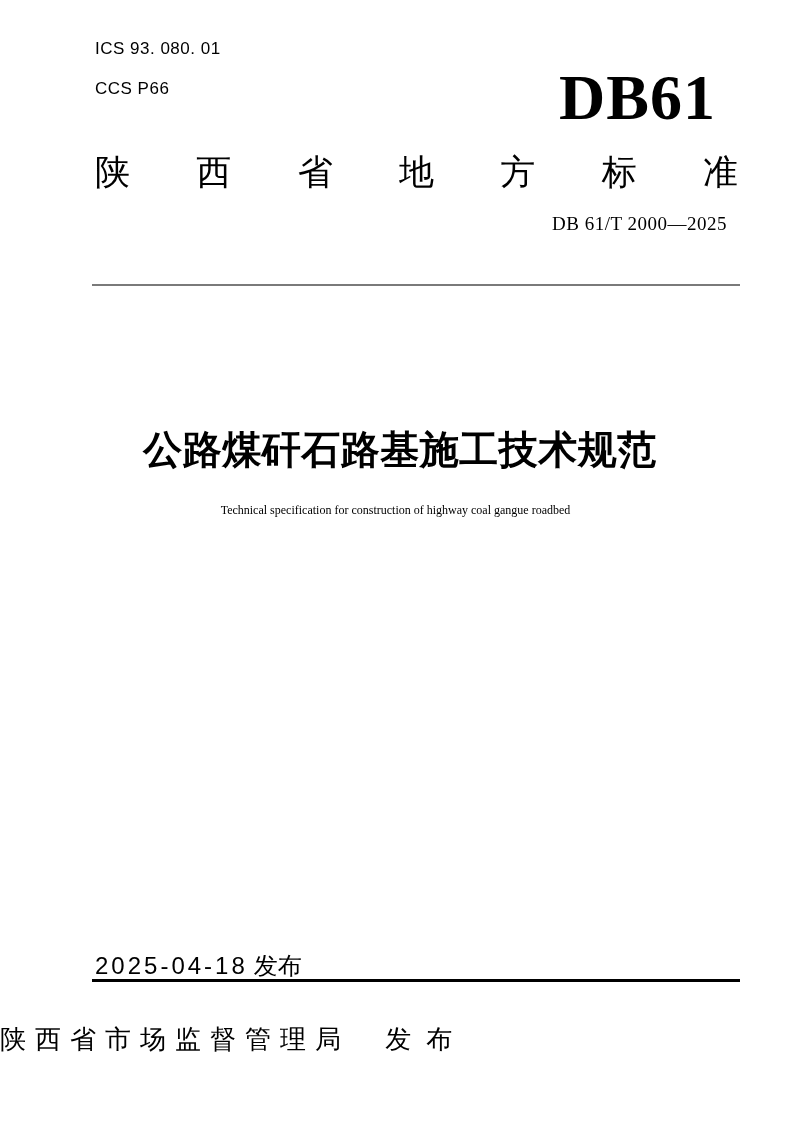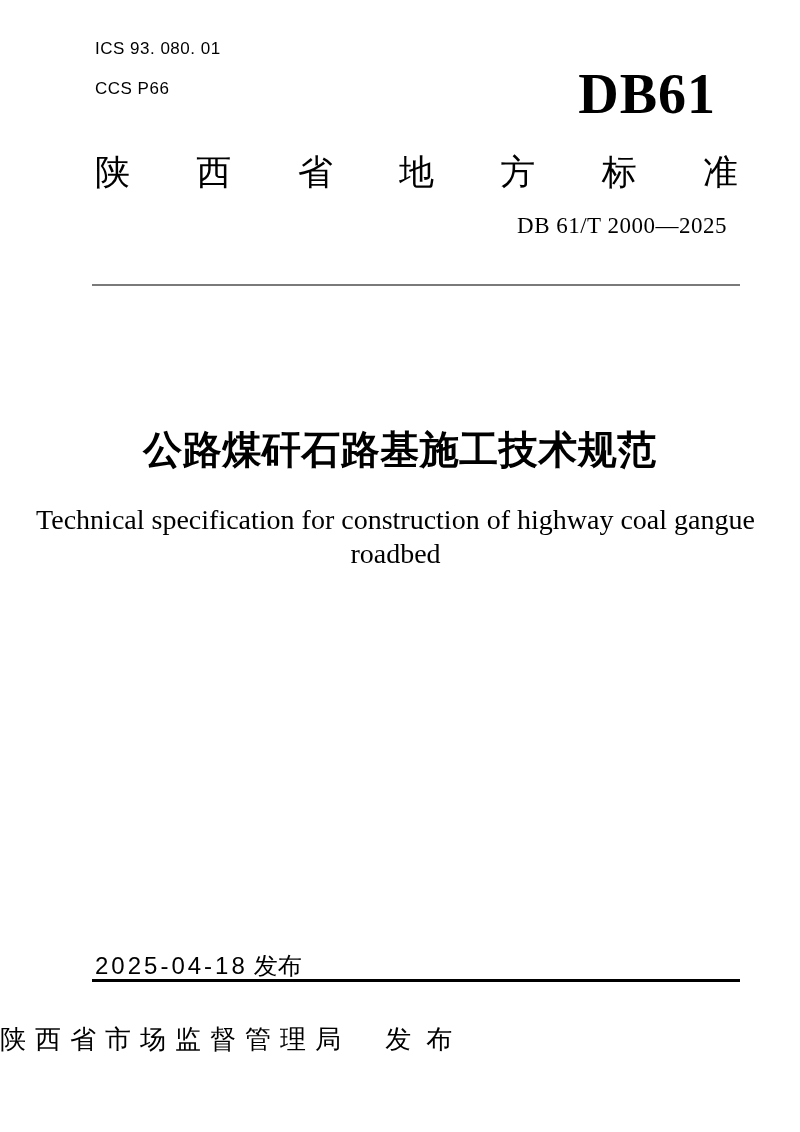--- a/index.html
+++ b/index.html
@@ -26,40 +26,40 @@
     letter-spacing: 0.5px;
   }
   .ics { top: 40px; }
   .ccs { top: 80px; }
   .db-logo {
     position: absolute;
     top: 66px;
     right: 84px;
     font-family: "Liberation Serif", serif;
     font-weight: bold;
-    font-size: 56px;
+    font-size: 64px;
     line-height: 1;
     letter-spacing: 1px;
   }
   .standard-type {
     position: absolute;
     left: 95px;
     right: 62px;
     top: 154px;
     display: flex;
     justify-content: space-between;
     font-size: 35px;
     line-height: 1;
   }
   .standard-number {
     position: absolute;
     top: 214px;
     right: 73px;
     font-family: "Liberation Serif", serif;
-    font-size: 23px;
+    font-size: 19px;
     line-height: 1;
     letter-spacing: 0.5px;
     text-align: center;
   }
   .rule {
     position: absolute;
     left: 92px;
     right: 60px;
   }
   .rule-top {
@@ -84,21 +84,21 @@
     line-height: 1;
     letter-spacing: 0.5px;
   }
   .title-en {
     position: absolute;
     left: 0;
     right: 9px;
     top: 503px;
     text-align: center;
     font-family: "Liberation Serif", serif;
-    font-size: 28px;
+    font-size: 12px;
     line-height: 1.2;
   }
   .dates-row {
     position: absolute;
     left: 95px;
     right: 60px;
     top: 954px;
     display: flex;
     justify-content: flex-start;
     font-size: 24px;

